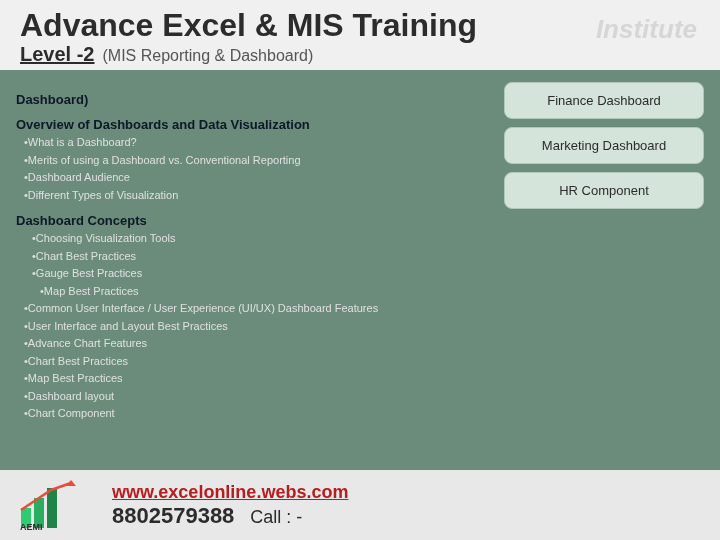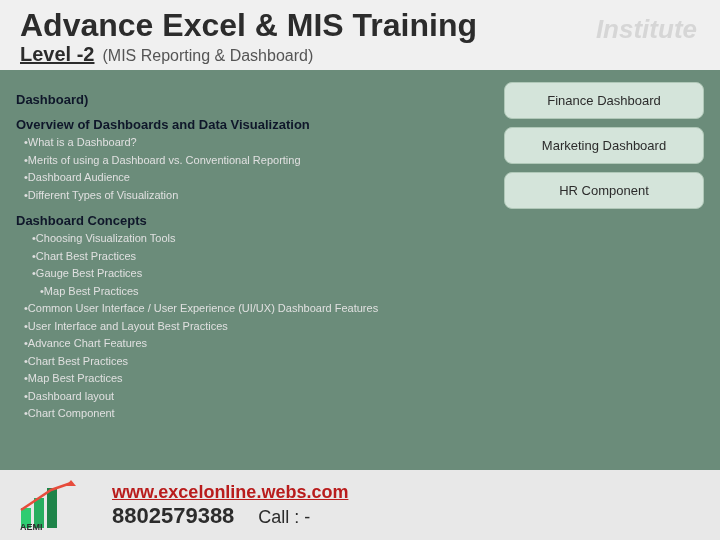--- a/index.html
+++ b/index.html
@@ -227,20 +227,20 @@
 
         <polyline points="5,32 20,22 35,12 55,5" stroke="#e74c3c" stroke-width="2.5" fill="none"></polyline>
         <polygon points="55,2 60,8 50,8" fill="#e74c3c"></polygon>
 
         <text x="4" y="52" font-size="9" font-weight="bold" fill="#2c2c2c" font-family="Arial">AEMI</text>
       </svg>
     </div>
 
     <div class="footer-text">
       <span class="footer-website">www.excelonline.webs.com</span>
-      <div style="display:flex; align-items:baseline; gap:16px;">
+      <div style="display:flex; align-items:baseline; gap:8px;">
         <span class="footer-phone">8802579388</span>
         <span class="footer-call">Call : -</span>
       </div>
     </div>
   </div>
 
 </div>
 
 </body></html>

